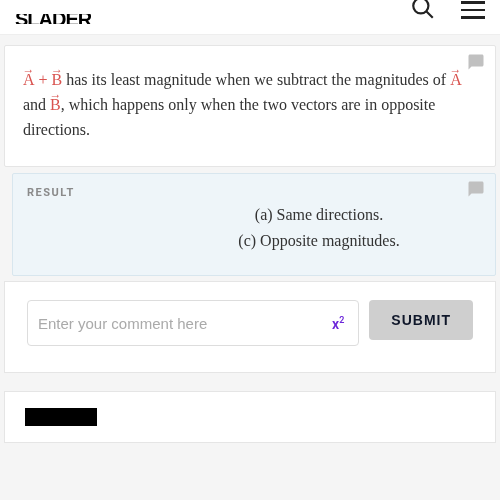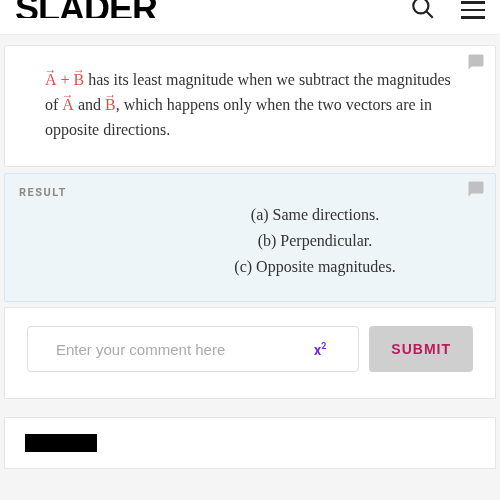--- a/index.html
+++ b/index.html
@@ -14,26 +14,27 @@
       background: #fff;
       height: 35px;
       display: flex;
       align-items: flex-start;
       justify-content: space-between;
       padding: 0 15px;
       border-bottom: 1px solid #eee;
     }
     .logo {
       font-weight: 900;
-      font-size: 36px;
+      font-size: 20px;
       letter-spacing: -1px;
       color: #000;
       line-height: 0.5;
       overflow: hidden;
       font-family: Arial Black, sans-serif;
+      margin-top: 14px;
     }
     .header-icons {
       display: flex;
       gap: 25px;
       align-items: center;
       margin-top: -5px;
     }
     .search-icon svg { width: 26px; height: 26px; }
     .menu-icon { display: flex; flex-direction: column; gap: 5px; }
     .menu-icon span { width: 24px; height: 2.5px; background: #222; display: block; }
@@ -42,21 +43,21 @@
     
     .card {
       background: #fff;
       border: 1px solid #e5e5e5;
       border-radius: 2px;
       margin-bottom: 6px;
       position: relative;
     }
     
     .explanation-card {
-      padding: 22px 28px 24px 40px;
+      padding: 22px 28px 24px 18px;
       font-family: Georgia, "Times New Roman", serif;
       font-size: 16px;
       line-height: 1.55;
       color: #333;
     }
     .comment-bubble {
       position: absolute;
       right: 10px;
       top: 6px;
       color: #c0c0c0;
@@ -68,20 +69,21 @@
       content: "→";
       position: absolute;
       top: -0.65em;
       left: -0.05em;
       font-size: 0.75em;
     }
     
     .result-card {
       background: #eef5f9;
       border: 1px solid #d8e6ee;
+      margin-left: 8px;
     }
     .result-header {
       font-size: 11px;
       font-weight: 700;
       letter-spacing: 1.5px;
       color: #8a8a8a;
       padding: 12px 14px 4px 14px;
     }
     .result-body {
       padding: 0 20px 20px 150px;
@@ -99,21 +101,21 @@
       display: flex;
       gap: 10px;
       margin-top: -1px;
     }
     .comment-input-wrap {
       flex: 1;
       border: 1px solid #ddd;
       border-radius: 4px;
       display: flex;
       align-items: center;
-      padding: 0 28px;
+      padding: 0 10px;
       height: 46px;
       background: #fff;
     }
     .comment-input {
       flex: 1;
       border: none;
       outline: none;
       font-size: 15px;
       color: #333;
     }
@@ -121,28 +123,28 @@
     .sup-btn {
       font-size: 14px;
       color: #6d28d9;
       font-weight: 600;
       padding: 2px 4px;
       cursor: pointer;
     }
     .sup-btn sup { font-size: 9px; }
     .submit-btn {
       background: #cfcfcf;
-      color: #be185d;
+      color: #0f172a;
       border: none;
       border-radius: 4px;
       padding: 0 22px;
       font-size: 14px;
       font-weight: 600;
       letter-spacing: 1px;
-      height: 46px;
+      height: 40px;
       cursor: pointer;
     }
     
     .bottom-card {
       background: #fff;
       border: 1px solid #e5e5e5;
       margin-top: 18px;
       padding: 16px 20px;
       display: flex;
       align-items: center;
@@ -183,21 +185,20 @@
 
   <div class="card result-card">
     <span class="comment-bubble">
       <svg width="18" height="18" viewBox="0 0 24 24" fill="#c0c0c0">
           <path d="M20 2H4c-1.1 0-2 .9-2 2v18l4-4h14c1.1 0 2-.9 2-2V4c0-1.1-.9-2-2-2z"></path>
         </svg>
     </span>
     <div class="result-header">RESULT</div>
     <div class="result-body">
       <div>(a) Same directions.</div>
-      <div>(b) Perpendicular.</div>
       <div>(c) Opposite magnitudes.</div>
     </div>
   </div>
 
   <div class="comment-row">
     <div class="comment-input-wrap">
       <input class="comment-input" placeholder="Enter your comment here" style="">
       <span class="sup-btn">x<sup>2</sup></span>
     </div>
     <button class="submit-btn">SUBMIT</button>

